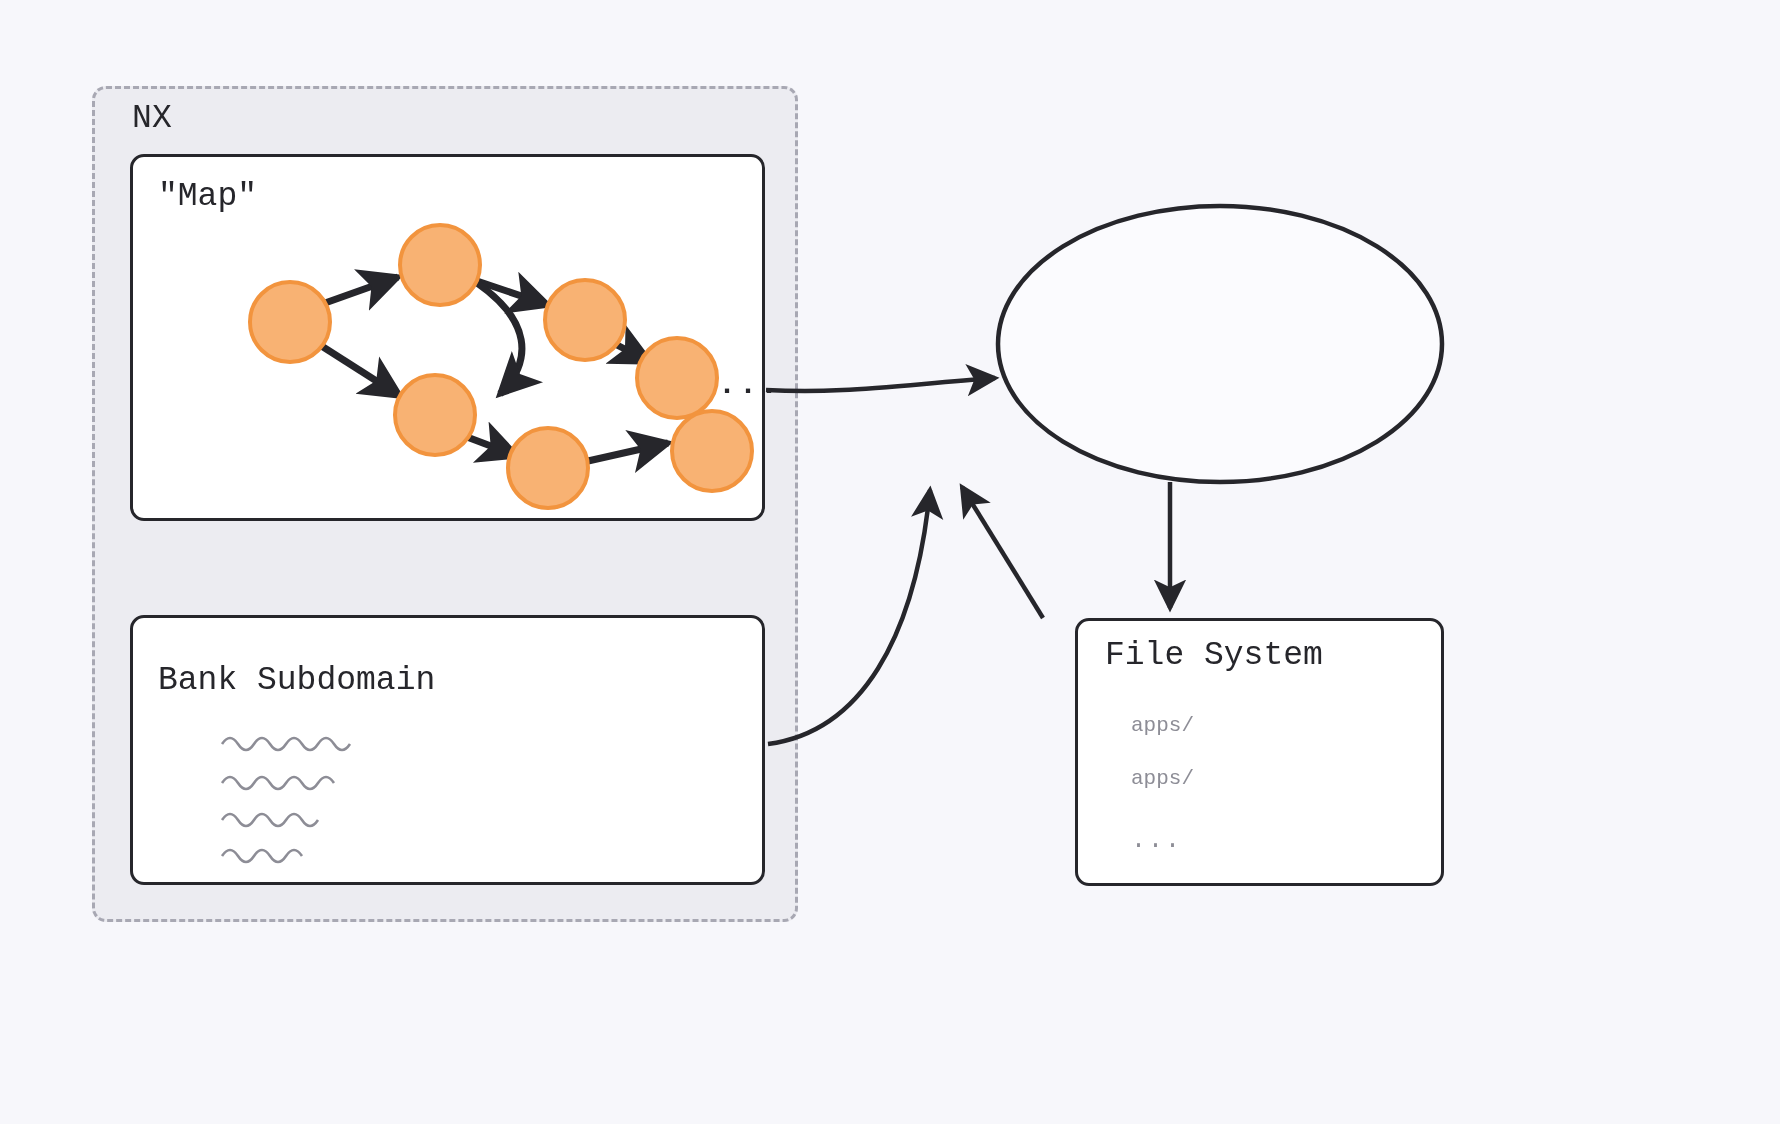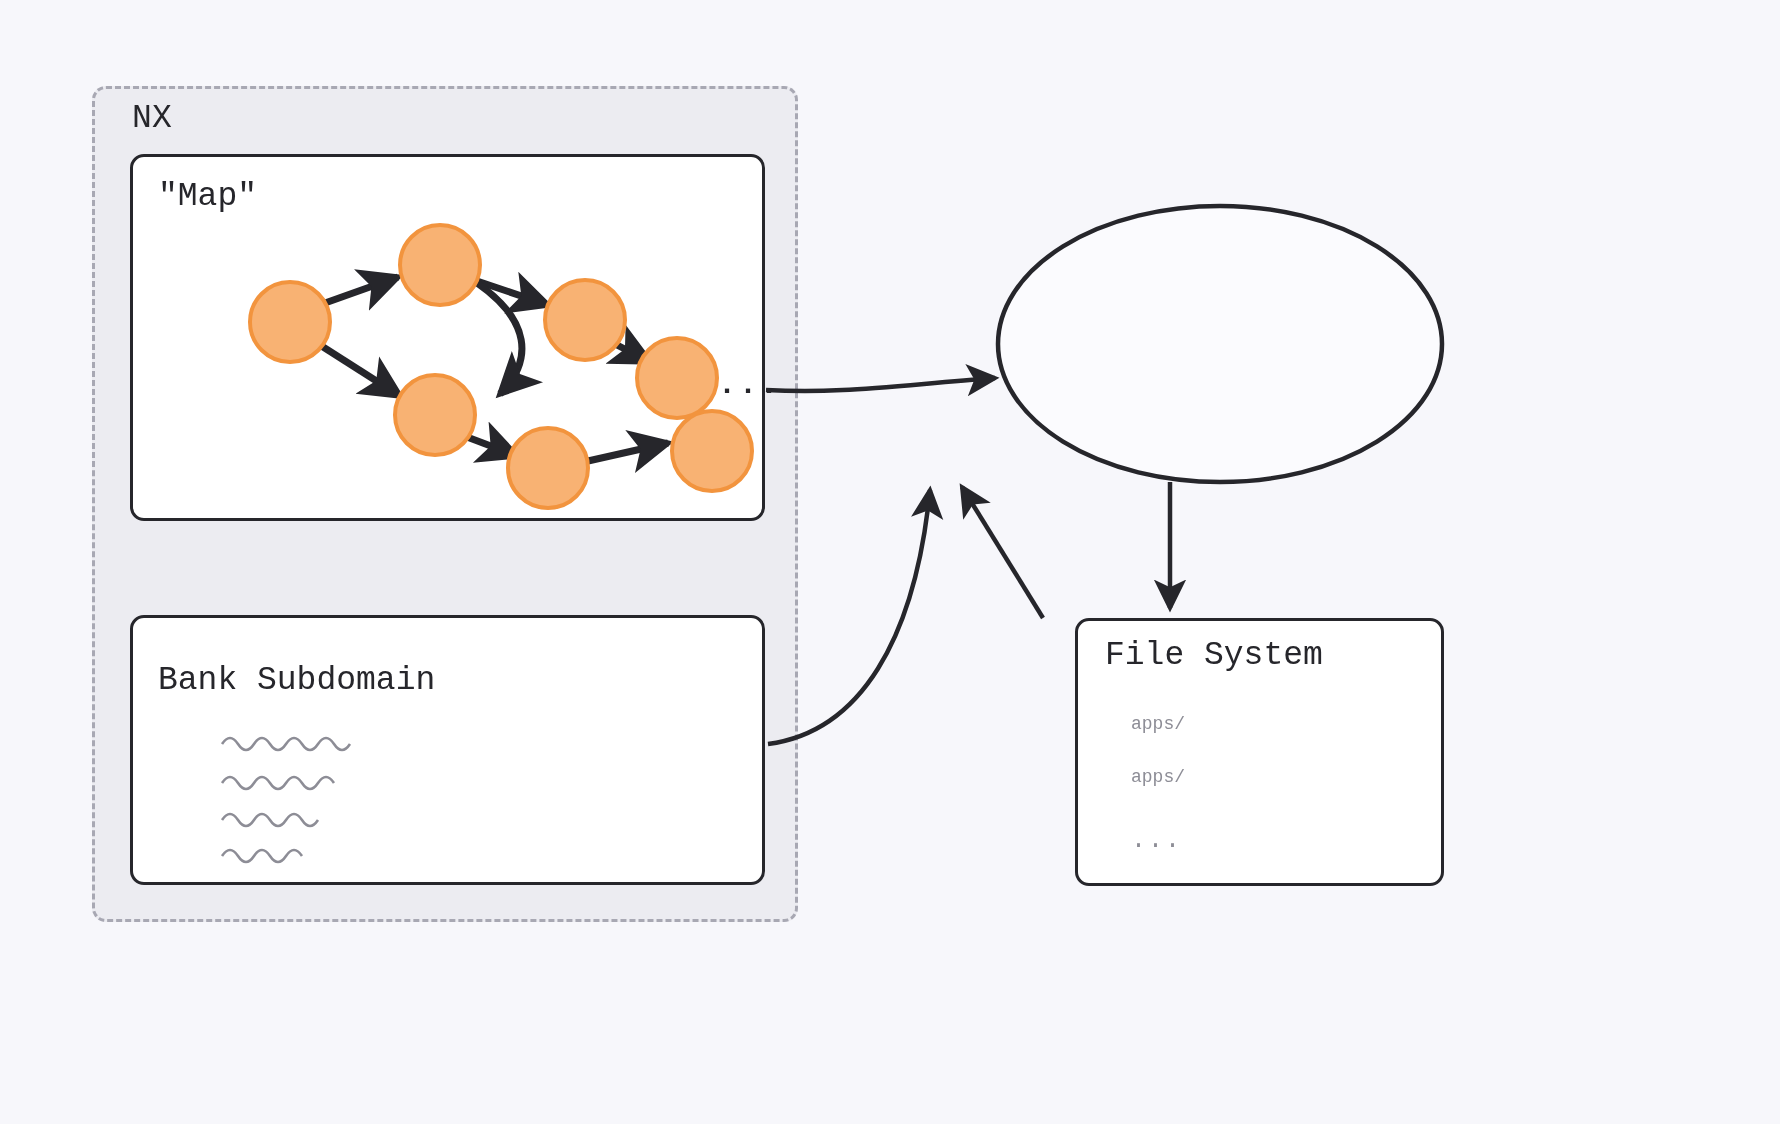--- a/index.html
+++ b/index.html
@@ -72,21 +72,21 @@
     color: #26262b;
     white-space: nowrap;
   }
   #map-title { left: 158px; top: 178px; }
   #bank-title { left: 158px; top: 662px; }
   #fs-title   { left: 1105px; top: 637px; }
 
   .fs-line {
     position: absolute;
     left: 1131px;
-    font-size: 18px;
+    font-size: 21px;
     color: #8d8d96;
     white-space: nowrap;
   }
   #fs-line-0 { top: 714px; }
   #fs-line-1 { top: 767px; }
   #fs-line-2 { top: 826px; font-size: 25px; letter-spacing: 2px; }
 
   .ca-label {
     position: absolute;
     left: 1010px;

